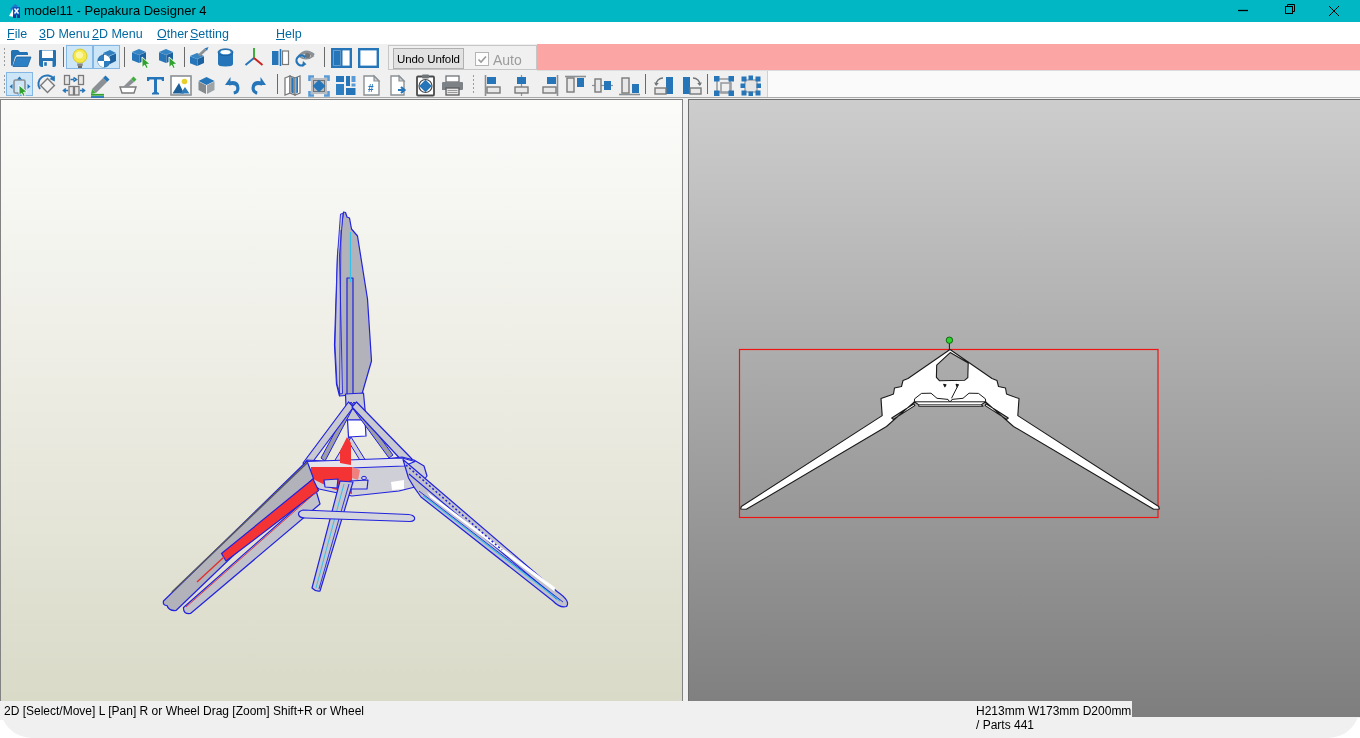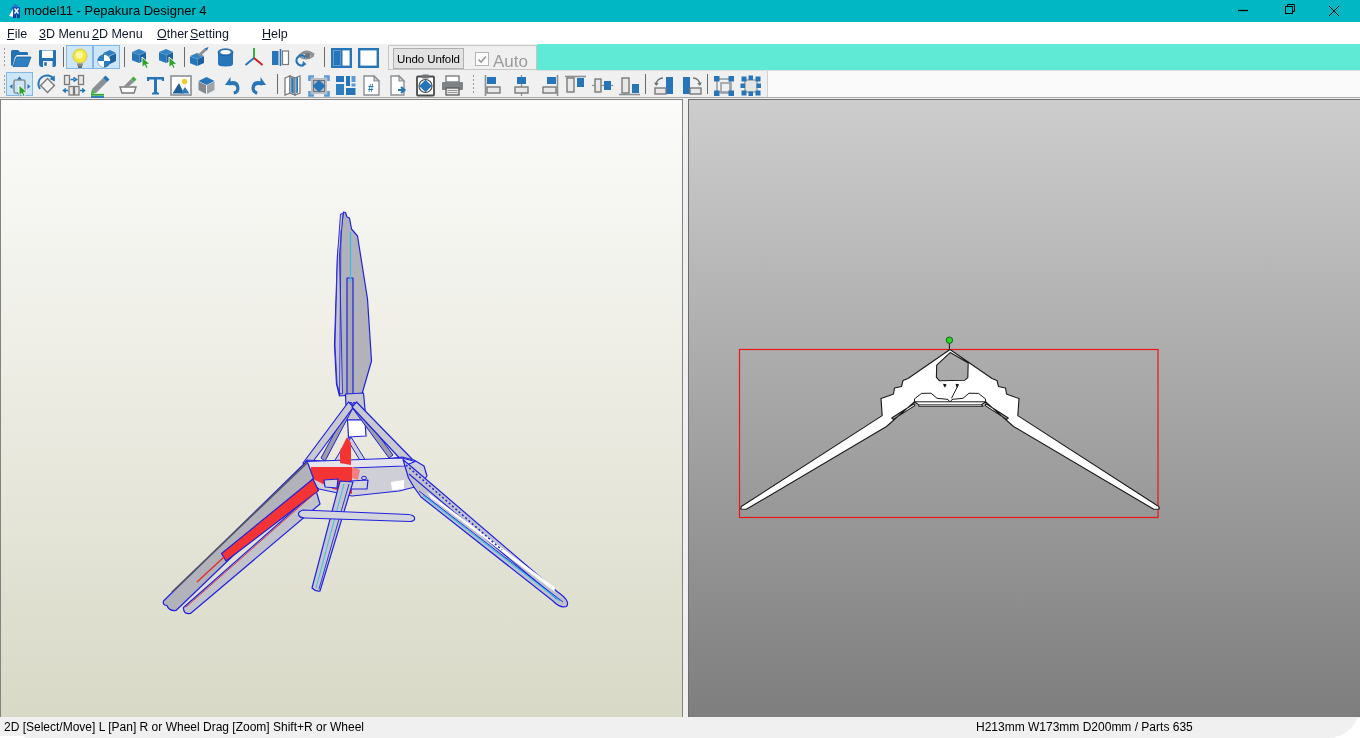--- a/index.html
+++ b/index.html
@@ -3,43 +3,43 @@
 <meta charset="utf-8">
 <style>
 * { margin:0; padding:0; box-sizing:border-box; }
 html,body { width:1360px; height:738px; overflow:hidden; font-family:"Liberation Sans", sans-serif; }
 #app { position:absolute; left:0; top:0; width:1360px; height:738px; background:#f0f0f0;border-radius:32px; }
 .abs { position:absolute; }
 
 #titlebar { left:0; top:0; width:1360px; height:22px; background:#00b7c3; }
 #titletext { left:24px; top:3px; font-size:13px; color:#000; white-space:nowrap; }
 
-#menubar { left:0; top:22px; width:1360px; height:22px; background:#ffffff; font-size:12.5px; color:#0f172a; }
+#menubar { left:0; top:22px; width:1360px; height:22px; background:#ffffff; font-size:12.5px; color:#0369a1; }
 .mi { position:absolute; top:5px; }
 
-#tb1 { left:0; top:44px; width:1360px; height:27px; background:#5eead4; }
+#tb1 { left:0; top:44px; width:1360px; height:27px; background:#fca5a5; }
 #tb1l { left:0; top:0; width:537px; height:27px; background:#f0f0f0; }
 #tb2 { left:0; top:71px; width:1360px; height:27px; background:#fafafa; border-bottom:1px solid #a8a8a8; }
 #tb2l { left:0; top:0; width:768px; height:26px; background:#f0f0f0; border-right:1px solid #d0d0d0;}
 .sep { position:absolute; top:3px; width:1px; height:20px; background:#6a6a6a; }
 .grip { position:absolute; top:3px; width:3px; height:20px;
   background-image:radial-gradient(circle, #9a9a9a 35%, transparent 40%);
   background-size:3px 4px; }
 .tbbtn { position:absolute; width:27px; height:24px; top:1px; background:#cde6f7; border:1px solid #84b7e3; }
 
 #undopanel { left:388px; top:1px; width:149px; height:25px; background:#f0f0f0; border:1px solid #c6c6c6; }
 #undobtn { left:4px; top:2px; width:71px; height:21px; background:#e2e2e2; border:1px solid #b0b0b0; font-size:11.5px; text-align:center; line-height:20px; color:#000; letter-spacing:-0.1px; }
 #autochk { left:86px; top:6px; width:14px; height:14px; background:#fdfdfd; border:1px solid #b4b4b4; }
-#autolbl { left:104px; top:6px; font-size:17px; color:#9b9b9b; }
+#autolbl { left:104px; top:6px; font-size:14px; color:#9b9b9b; }
 
 #panes { left:0; top:98px; width:1360px; height:620px; background:#f0f0f0; }
 #pane3d { left:0; top:1px; width:683px; height:619px; border:1px solid #828282; background:linear-gradient(#fbfbfa, #f0f0e9 35%, #d9d9c7); }
 #pane2d { left:688px; top:1px; width:672px; height:618px; border-left:1px solid #6e6e6e; border-top:1px solid #6e6e6e; background:linear-gradient(#cdcdcd, #7e7e7e); }
 
-#statusbar { left:0; top:717px; width:1328px; height:19px; background:#f0f0f0; font-size:12px; color:#000; }
+#statusbar { left:0; top:701px; width:1132px; height:19px; background:#f0f0f0; font-size:12px; color:#000; }
 #st1 { left:4px; top:3px; }
 #st2 { left:976px; top:3px; }
 svg { position:absolute; overflow:visible; }
 </style>
 </head>
 <body>
 <div id="app">
   <div id="titlebar" class="abs">
     <svg class="abs" style="left:9px; top:3px;" width="16" height="16" viewBox="0 0 16 16">
       <path d="M1 6 L6 1 L9 3 L5 8 Z" fill="#2277cc"></path>
@@ -56,21 +56,21 @@
       <path d="M49.5 6.5 V4.5 H56.5 V11.5 H54.5" fill="none" stroke="#000" stroke-width="1"></path>
       <path d="M91 6 L101 16 M101 6 L91 16" stroke="#000" stroke-width="1"></path>
     </svg>
   </div>
   <div id="menubar" class="abs">
     <span class="mi" style="left:7px;"><u>F</u>ile</span>
     <span class="mi" style="left:39px;"><u>3</u>D Menu</span>
     <span class="mi" style="left:92px;"><u>2</u>D Menu</span>
     <span class="mi" style="left:157px;"><u>O</u>ther</span>
     <span class="mi" style="left:190px;"><u>S</u>etting</span>
-    <span class="mi" style="left:262px;"><u>H</u>elp</span>
+    <span class="mi" style="left:276px;"><u>H</u>elp</span>
   </div>
   <div id="tb1" class="abs">
     <div id="tb1l" class="abs"></div>
       <div class="abs" style="left:537px;top:26px;width:823px;height:1px;background:#dcdcdc;"></div>
     <div class="grip" style="left:3px;"></div>
 
     <svg class="abs" style="left:10px;top:5px;" width="22" height="19" viewBox="0 0 22 19">
       <path d="M1 2.5 Q1 1 2.5 1 L8 1 L10 3 L17 3 Q18 3 18 4.5 L18 6 L7 6 L5 8 L2.5 17 Q1 17 1 15.5 Z" fill="#2373b4"></path>
       <path d="M6.5 8 L21 8 L17.5 17.5 L3 17.5 Z" fill="#2d80c4" stroke="#1b619e" stroke-width="0.8"></path>
     </svg>
@@ -418,15 +418,15 @@
           <path d="M957.5 386.5 L951.5 398.3"></path>
         </g>
 
         <path d="M949.4 343 L949.4 350" stroke="#1a1a1a" stroke-width="1"></path>
         <circle cx="949.4" cy="340.2" r="3.2" fill="#27d427" stroke="#156415" stroke-width="1"></circle>
       </svg>
     </div>
   </div>
   <div id="statusbar" class="abs">
     <span id="st1" class="abs">2D [Select/Move] L [Pan] R or Wheel Drag [Zoom] Shift+R or Wheel</span>
-    <span id="st2" class="abs">H213mm W173mm D200mm / Parts 635</span>
+    <span id="st2" class="abs">H213mm W173mm D200mm / Parts 441</span>
   </div>
 </div>
 
 </body></html>

